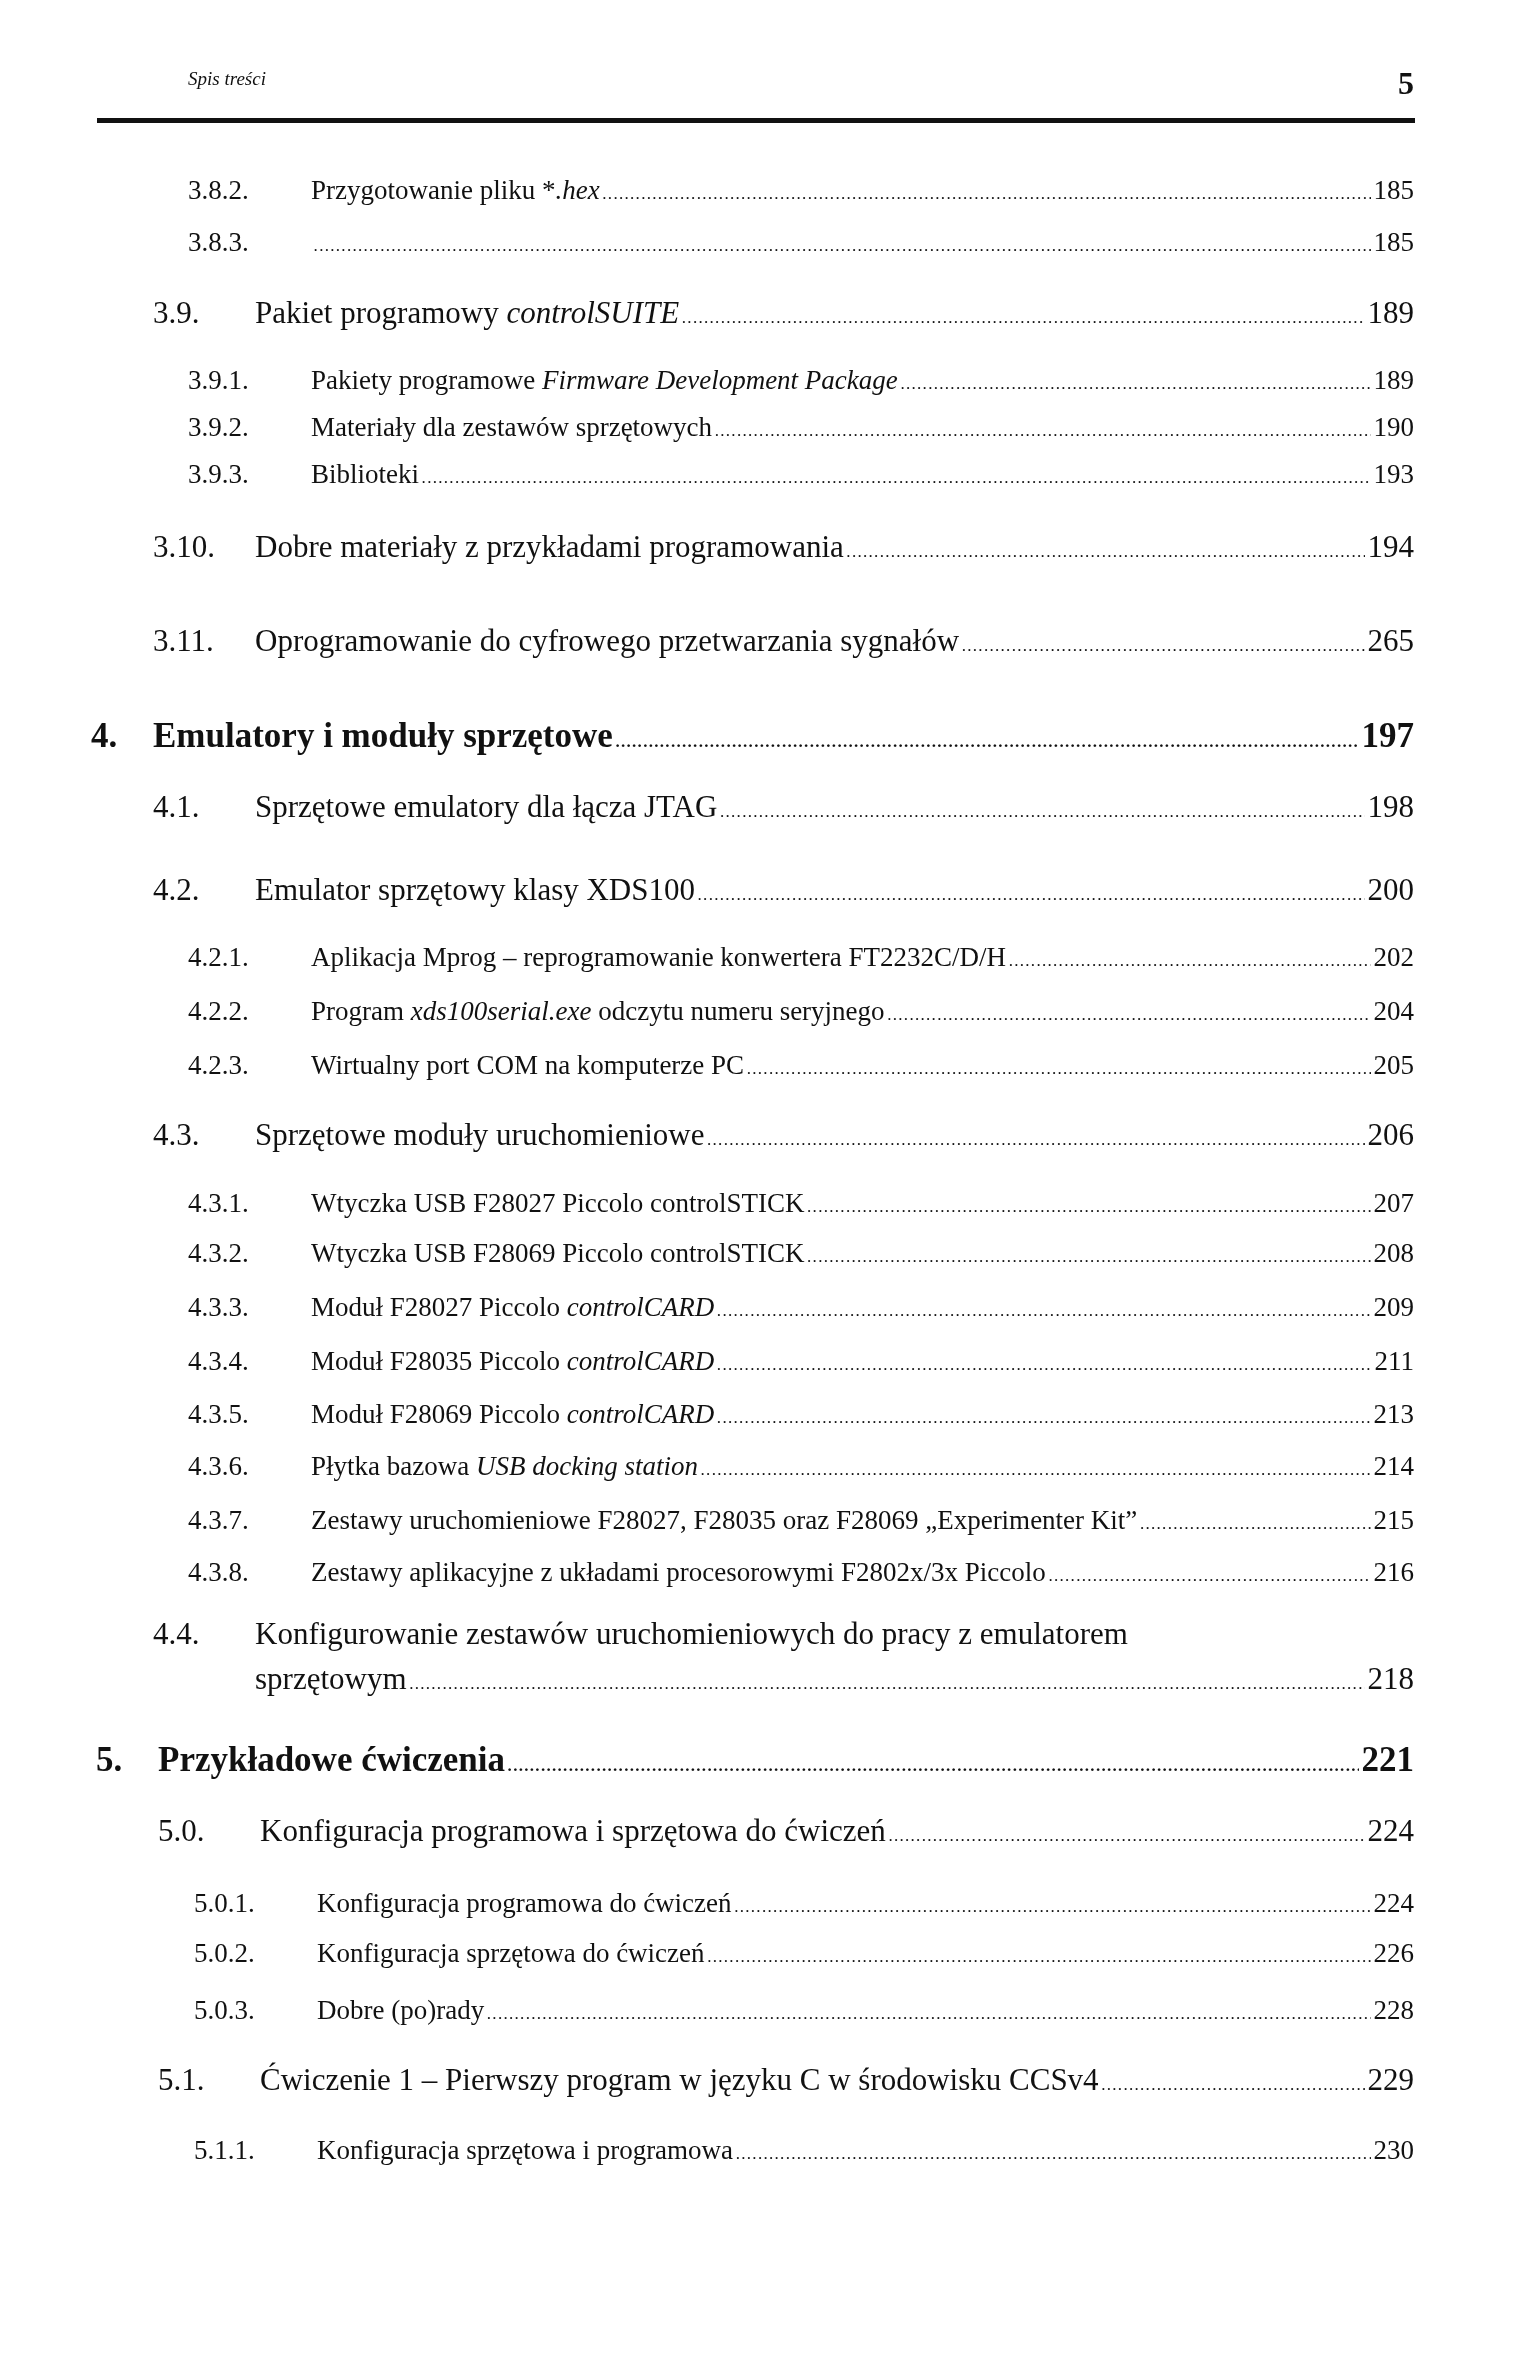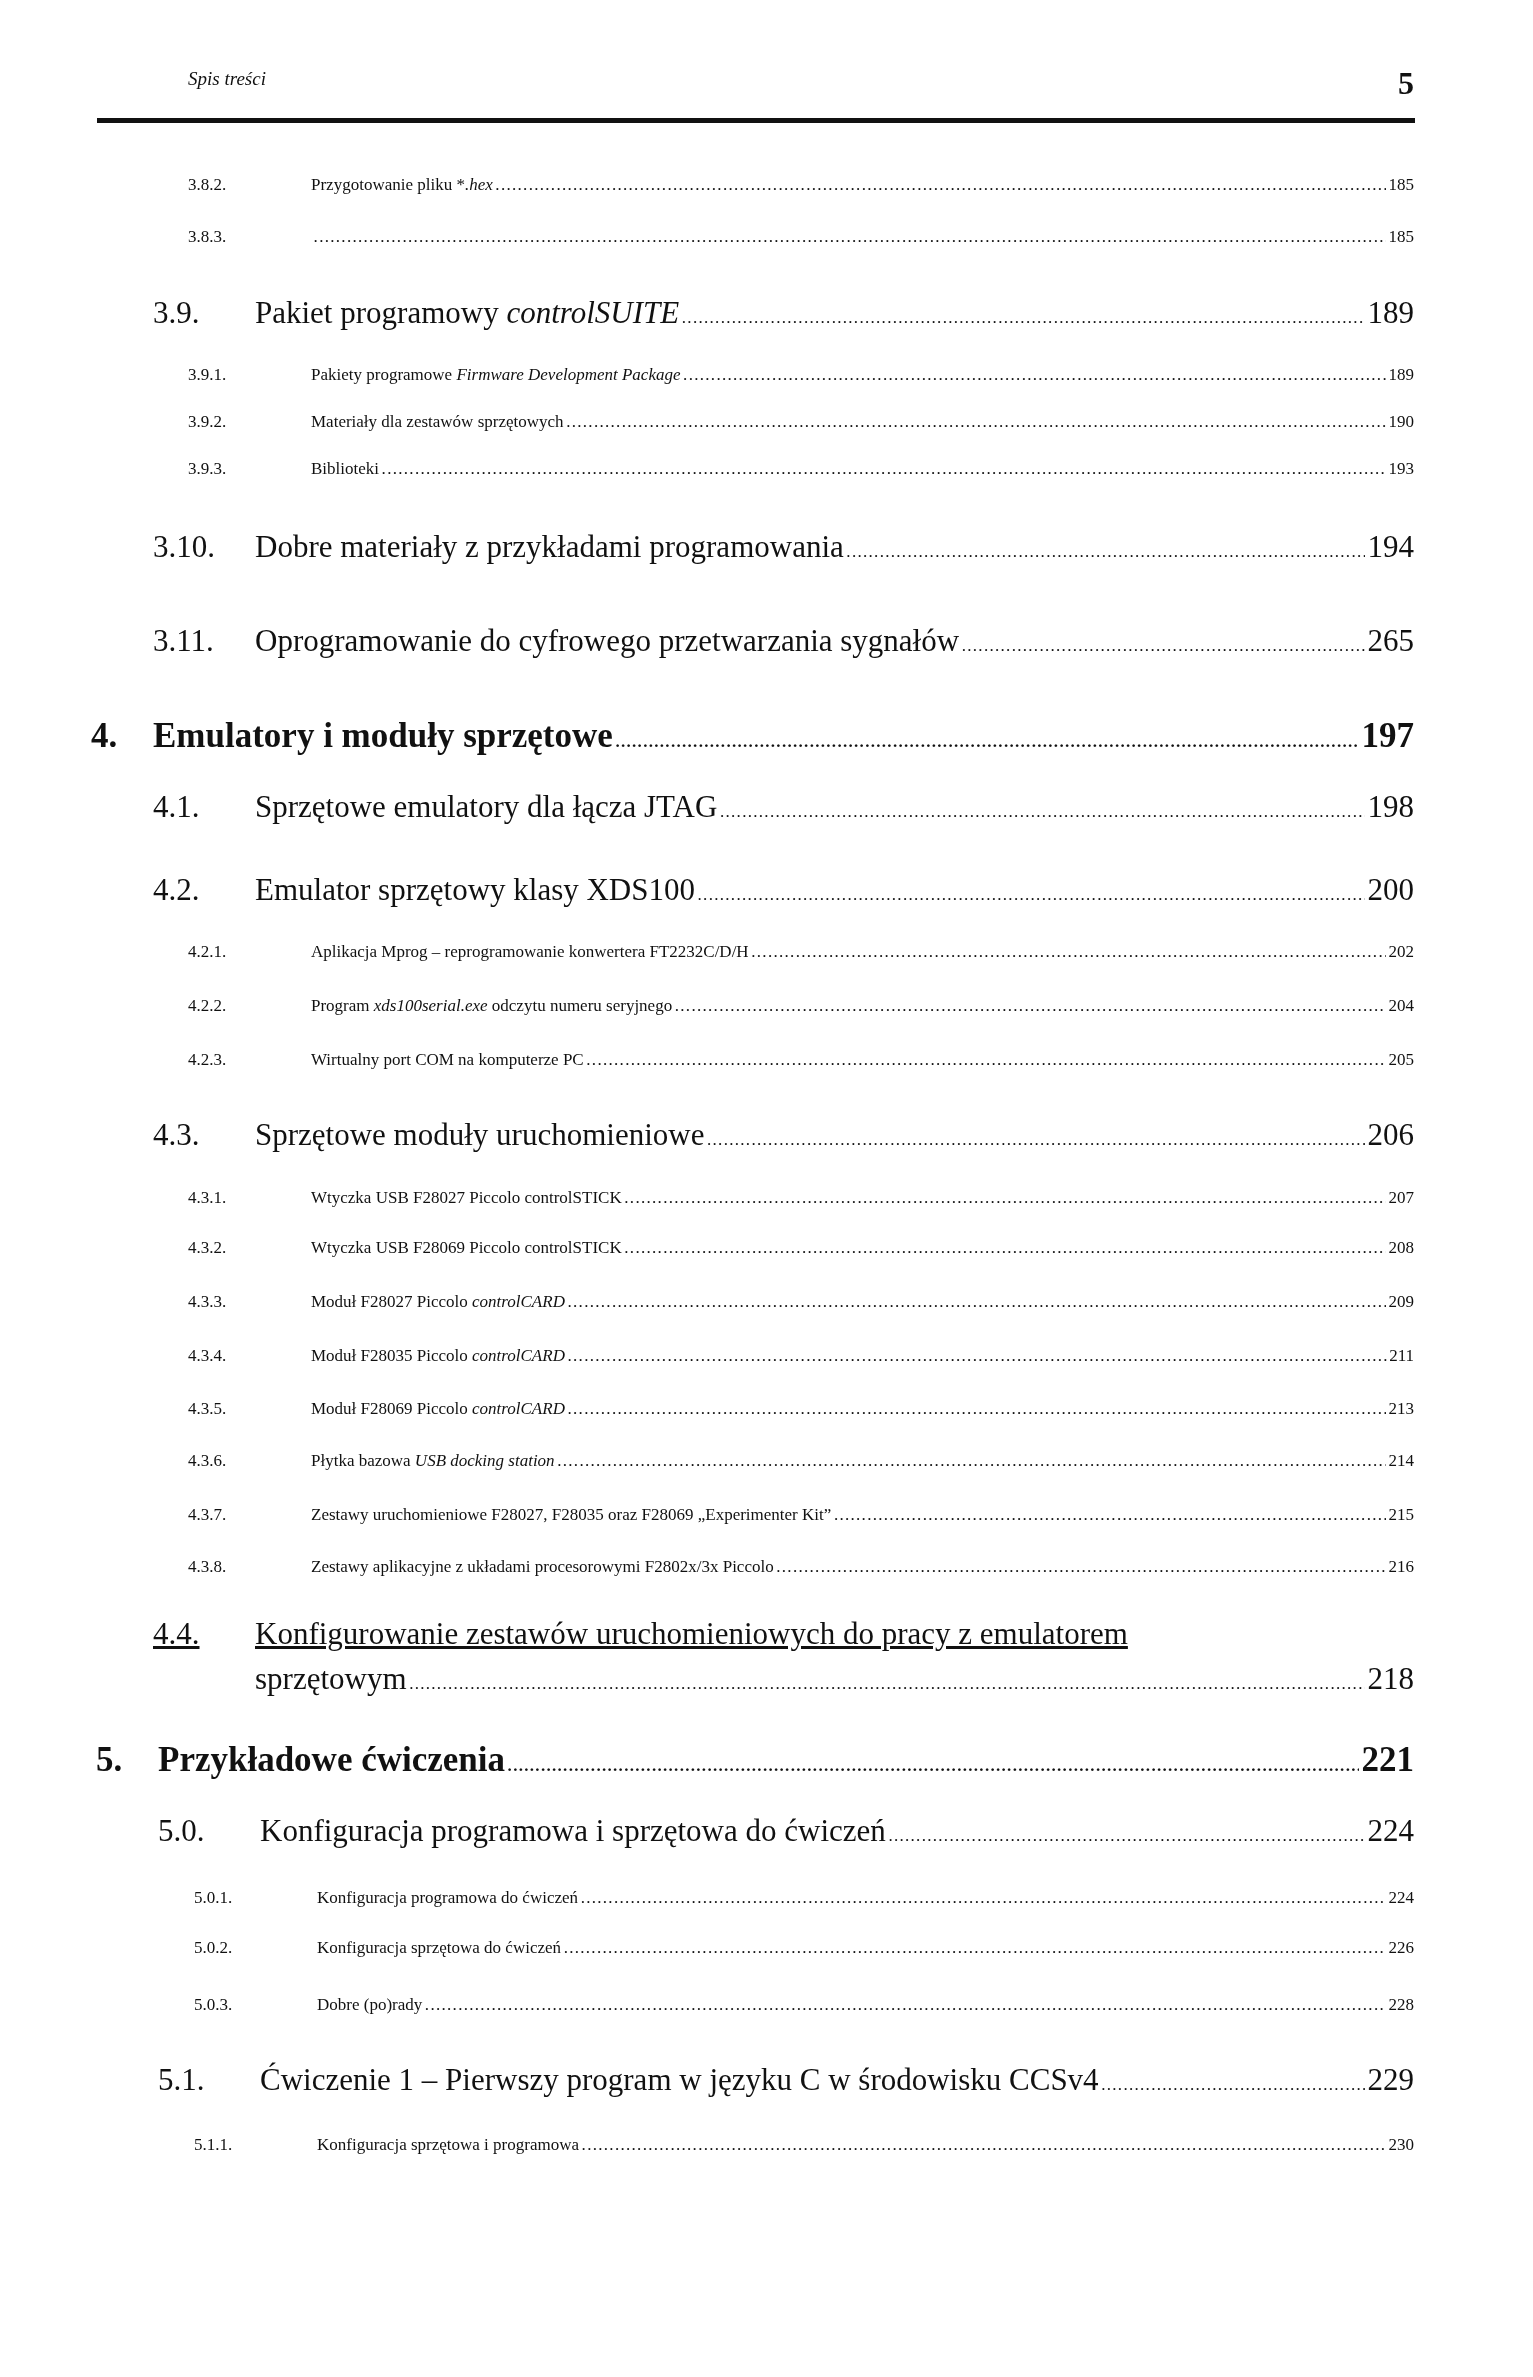--- a/index.html
+++ b/index.html
@@ -33,24 +33,24 @@
   }
   .entry .page { flex: 0 0 auto; text-align: right; }
 
   
   .lvl1 { left: 91px; font-size: 35px; font-weight: bold; }
   .lvl1 .num { width: 62px; }
   .lvl2 { left: 153px; font-size: 31px; }
   .lvl2 .num { width: 102px; }
   .lvl2.ch5 { left: 158px; align-items: center; }
   .lvl2.ch3 { left: 153px; }
-  .lvl3 { left: 188px; font-size: 17px; }
+  .lvl3 { left: 188px; font-size: 27px; }
   .lvl3 .num { width: 123px; }
   .wrap-block { position: absolute; left: 153px; right: 119px; font-size: 31px; line-height: 1.45; }
-  .wrap-block .row1 { display: flex; text-decoration: underline; }
+  .wrap-block .row1 { display: flex; }
   .wrap-block .row1 .num { width: 102px; flex: 0 0 auto; }
   .wrap-block .row2 { display: flex; align-items: baseline; padding-left: 102px; }
   .wrap-block .row2 .leader { flex: 1 1 auto; margin: 0 2.6px; overflow: hidden; white-space: nowrap; }
   .wrap-block .row2 .leader::after {
     content: "........................................................................................................................................................................................................................................................................";
     letter-spacing: 1.3px; font-size: 17px;
   }
 </style>
 </head>
 <body>

